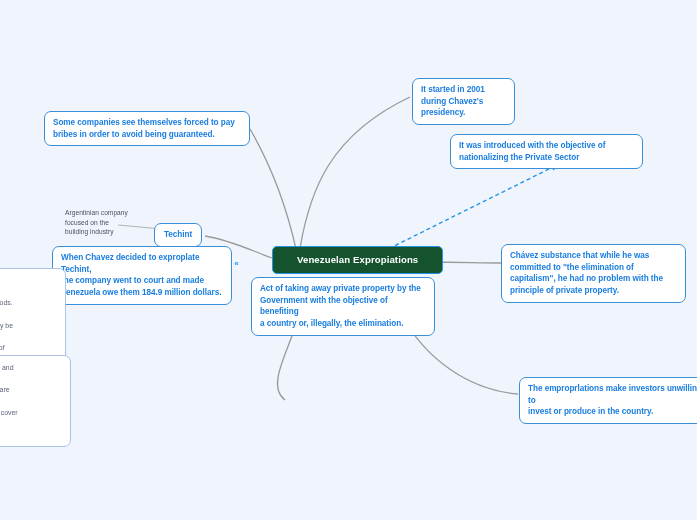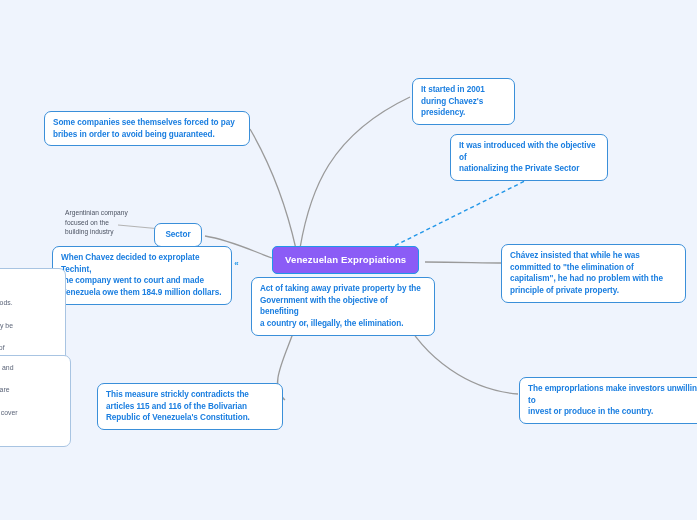--- a/index.html
+++ b/index.html
@@ -37,28 +37,28 @@
     font-weight: bold;
     font-size: 8.2px;
     line-height: 1.42;
     padding: 5px 8px;
     white-space: pre-line;
     letter-spacing: -0.05px;
   }
   .node-central {
     position: absolute;
     box-sizing: border-box;
-    background: #8b5cf6;
+    background: #14532d;
     border: 1.4px solid #2196e8;
     border-radius: 5px;
     color: #ffffff;
     font-weight: bold;
     font-size: 9.6px;
     line-height: 1.3;
-    padding: 7px 12px;
+    padding: 7px 24px;
     letter-spacing: 0.1px;
     white-space: nowrap;
     text-align: center;
   }
   .node-plain {
     position: absolute;
     box-sizing: border-box;
     background: transparent;
     border: none;
     color: #4a5160;
@@ -111,46 +111,43 @@
   <div class="node-central" style="left:272px; top:246px;">Venezuelan Expropiations</div>
 
   <div class="node" style="left:251px; top:277px; width:184px;">Act of taking away private property by the
 Government with the objective of benefiting
 a country or, illegally, the elimination.</div>
 
   <div class="node" style="left:412px; top:78px; width:103px;">It started in 2001
 during Chavez's
 presidency.</div>
 
-  <div class="node" style="left:450px; top:134px; width:158px;">It was introduced with the objective of
+  <div class="node" style="left:450px; top:134px; width:193px;">It was introduced with the objective of
 nationalizing the Private Sector</div>
 
   <div class="node" style="left:44px; top:111px; width:206px;">Some companies see themselves forced to pay
 bribes in order to avoid being guaranteed.</div>
 
-  <div class="node" style="left:154px; top:223px; width:48px; text-align:center;">Sector</div>
+  <div class="node" style="left:154px; top:223px; width:48px; text-align:center;">Techint</div>
 
   <div class="node-plain" style="left:65px; top:208px; width:90px;">Argentinian company
 focused on the
 building industry</div>
 
   <div class="node" style="left:52px; top:246px; width:180px;">When Chavez decided to exproplate Techint,
 the company went to court and made
 Venezuela owe them 184.9 million dollars.</div>
 
   <div class="collapse-marker" style="left:233px; top:260px;">«</div>
 
-  <div class="node" style="left:501px; top:244px; width:185px;">Chávez insisted that while he was
+  <div class="node" style="left:501px; top:244px; width:185px;">Chávez substance that while he was
 committed to "the elimination of
 capitalism", he had no problem with the
 principle of private property.</div>
 
-  <div class="node" style="left:97px; top:383px; width:186px;">This measure strickly contradicts the
-articles 115 and 116 of the Bolivarian
-Republic of Venezuela's Constitution.</div>
 
   <div class="node" style="left:519px; top:377px; width:195px;">The emproprlations make investors unwilling to
 invest or produce in the country.</div>
 
   <div class="node node-light" style="left:-62px; top:268px; width:128px; border-radius:7px;">rty is guaranteed.
 the use,
 al of his or her goods.
 ch
 obligations as may be
 ce of

